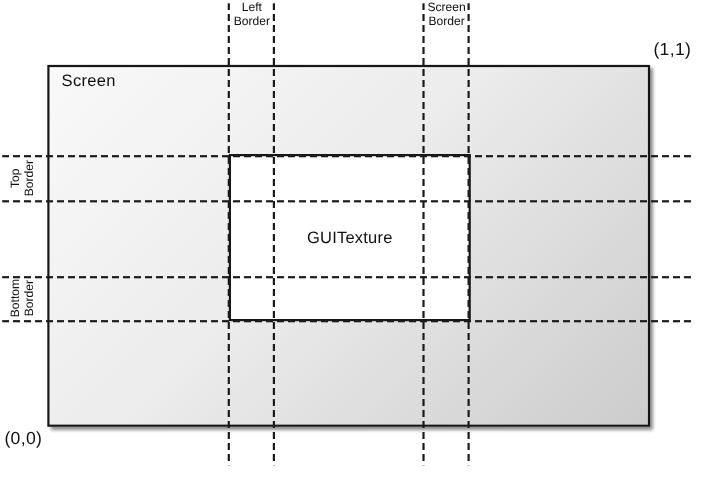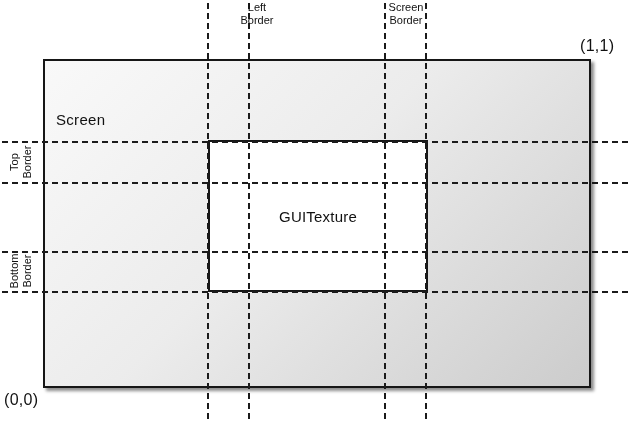--- a/index.html
+++ b/index.html
@@ -21,21 +21,20 @@
     border: 2px solid #161616;
     background: linear-gradient(135deg, #f9f9f9 0%, #ececec 45%, #cccccc 100%);
     box-shadow: 3px 3px 3px rgba(0,0,0,0.45);
     z-index: 1;
   }
   .screen-label {
     position: absolute;
     left: 11px; top: 4px;
     font-size: 15px;
     letter-spacing: 0.3px;
-    margin-top: 46px;
   }
 
   
   .texture {
     position: absolute;
     left: 208px; top: 140px;
     width: 216px; height: 148px;
     background: #ffffff;
     border: 2px solid #161616;
     display: flex;
@@ -71,21 +70,21 @@
 
   
   .border-label {
     position: absolute;
     width: 46px;
     font-size: 11px;
     line-height: 13px;
     text-align: center;
     z-index: 4;
   }
-  .lbl-left  { left: 206px; top: 1px; margin-left: 28px; }
+  .lbl-left  { left: 206px; top: 1px; }
   .lbl-right { left: 383px; top: 1px; }
 
   
   .v-label {
     position: absolute;
     width: 46px; height: 46px;
     display: flex;
     align-items: center;
     justify-content: center;
     transform: rotate(-90deg);
@@ -99,21 +98,21 @@
   .lbl-top    { left: -2px; top: 139px; }
   .lbl-bottom { left: -2px; top: 248px; }
 
   
   .coord {
     position: absolute;
     font-size: 16px;
     letter-spacing: 0.3px;
     z-index: 4;
   }
-  .coord-tr { left: 580px; top: 37px; }
+  .coord-tr { left: 594px; top: 37px; }
   .coord-bl { left: 4px;  top: 391px; }
 </style>
 </head>
 <body>
 
 <div class="canvas">
 
   <div class="screen">
     <div class="screen-label">Screen</div>
   </div>

